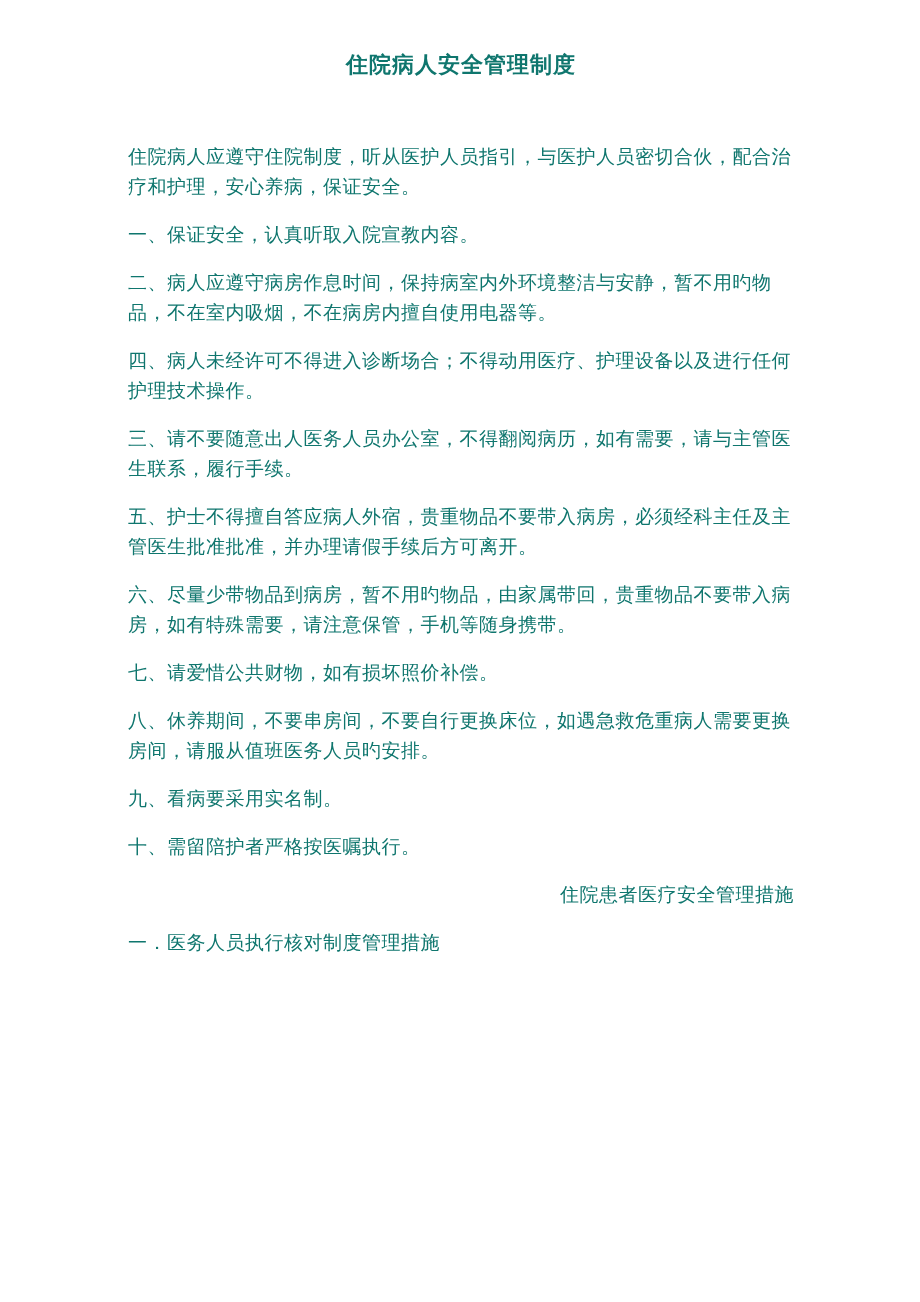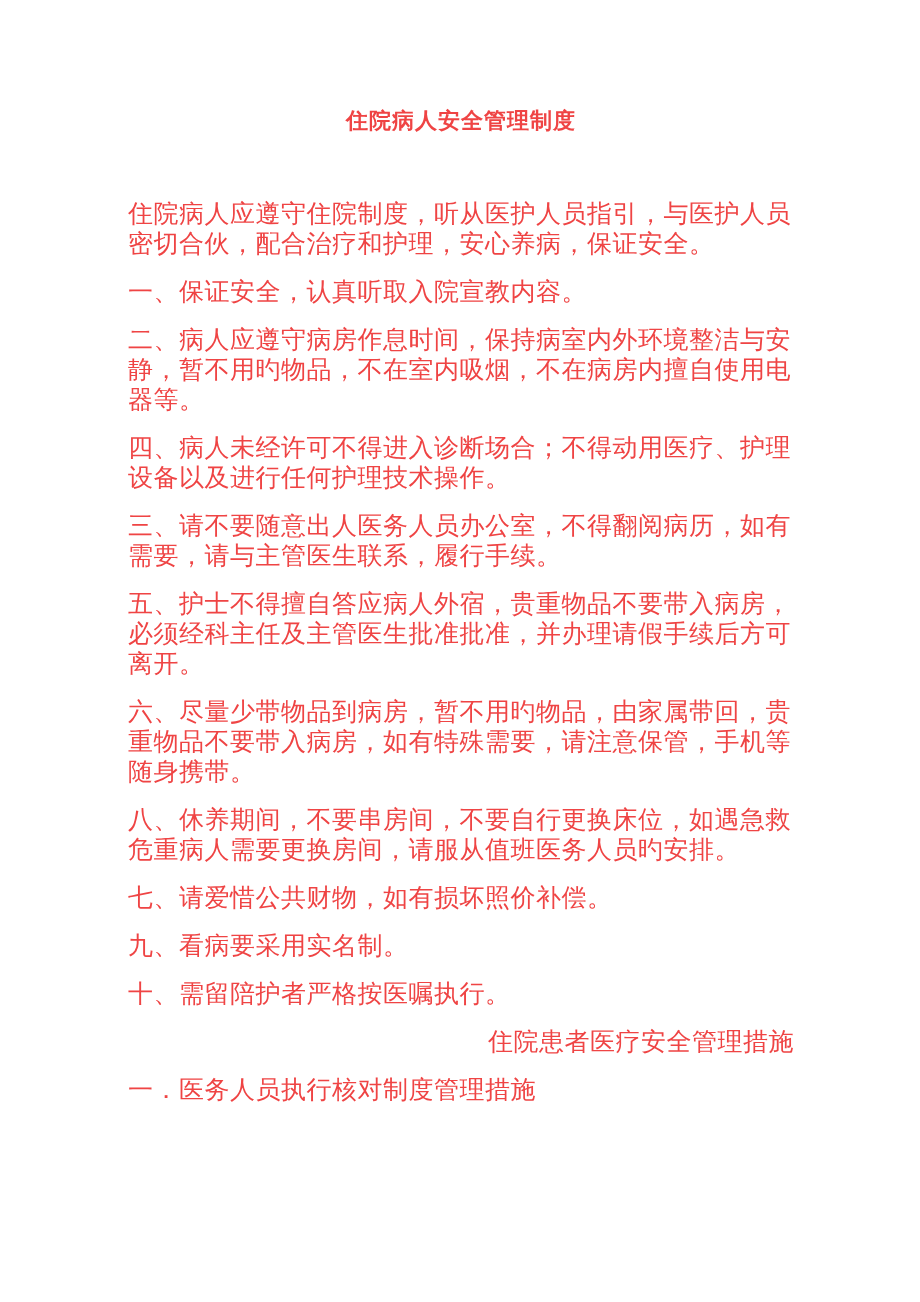--- a/index.html
+++ b/index.html
@@ -6,39 +6,39 @@
     margin: 0;
     padding: 0;
     background: #ffffff;
   }
   .page {
     position: relative;
     width: 844px;
     height: 1302px;
     background: #ffffff;
     box-sizing: border-box;
-    padding: 106px 0 0 128px;
-    color: #ef4444;
+    padding: 50px 0 0 128px;
+    color: #0f766e;
     font-family: "Liberation Sans", "DejaVu Sans", sans-serif;
   }
   .doc-title {
     width: 666px;
     margin: 0 0 62px 0;
     font-size: 22px;
     font-weight: 700;
     line-height: 30px;
     text-align: center;
     letter-spacing: 1px;
   }
   .body-para,
   .subheading,
   .closing {
     width: 666px;
     margin: 0 0 18px 0;
-    font-size: 25px;
+    font-size: 19px;
     font-weight: 400;
     line-height: 30px;
     letter-spacing: 0.5px;
     text-align: left;
     word-break: break-all;
   }
   .subheading {
     text-indent: 128px;
     text-align: right;
   }
@@ -50,22 +50,22 @@
   <h1 class="doc-title">住院病人安全管理制度</h1>
 
   <div>
       <p class="body-para">住院病人应遵守住院制度，听从医护人员指引，与医护人员密切合伙，配合治疗和护理，安心养病，保证安全。</p>
       <p class="body-para">一、保证安全，认真听取入院宣教内容。</p>
       <p class="body-para">二、病人应遵守病房作息时间，保持病室内外环境整洁与安静，暂不用旳物品，不在室内吸烟，不在病房内擅自使用电器等。</p>
       <p class="body-para">四、病人未经许可不得进入诊断场合；不得动用医疗、护理设备以及进行任何护理技术操作。</p>
       <p class="body-para">三、请不要随意出人医务人员办公室，不得翻阅病历，如有需要，请与主管医生联系，履行手续。</p>
       <p class="body-para">五、护士不得擅自答应病人外宿，贵重物品不要带入病房，必须经科主任及主管医生批准批准，并办理请假手续后方可离开。</p>
       <p class="body-para">六、尽量少带物品到病房，暂不用旳物品，由家属带回，贵重物品不要带入病房，如有特殊需要，请注意保管，手机等随身携带。</p>
+      <p class="body-para">七、请爱惜公共财物，如有损坏照价补偿。</p>
       <p class="body-para">八、休养期间，不要串房间，不要自行更换床位，如遇急救危重病人需要更换房间，请服从值班医务人员旳安排。</p>
-      <p class="body-para">七、请爱惜公共财物，如有损坏照价补偿。</p>
       <p class="body-para">九、看病要采用实名制。</p>
       <p class="body-para">十、需留陪护者严格按医嘱执行。</p>
     </div>
 
   <p class="subheading">住院患者医疗安全管理措施</p>
 
   <p class="closing">一．医务人员执行核对制度管理措施</p>
 </div>
 
 </body></html>

